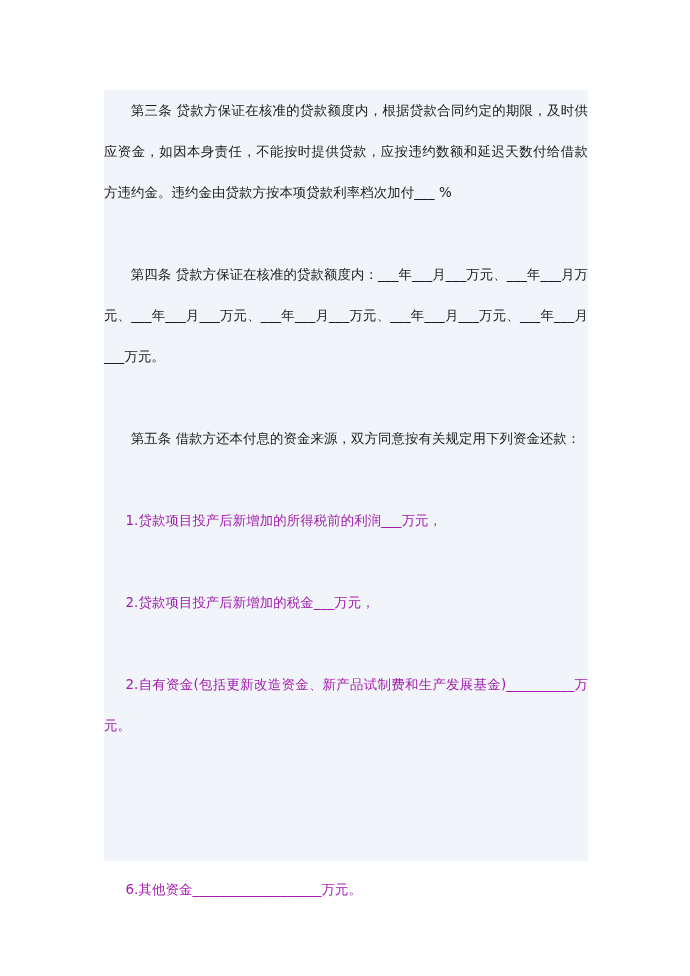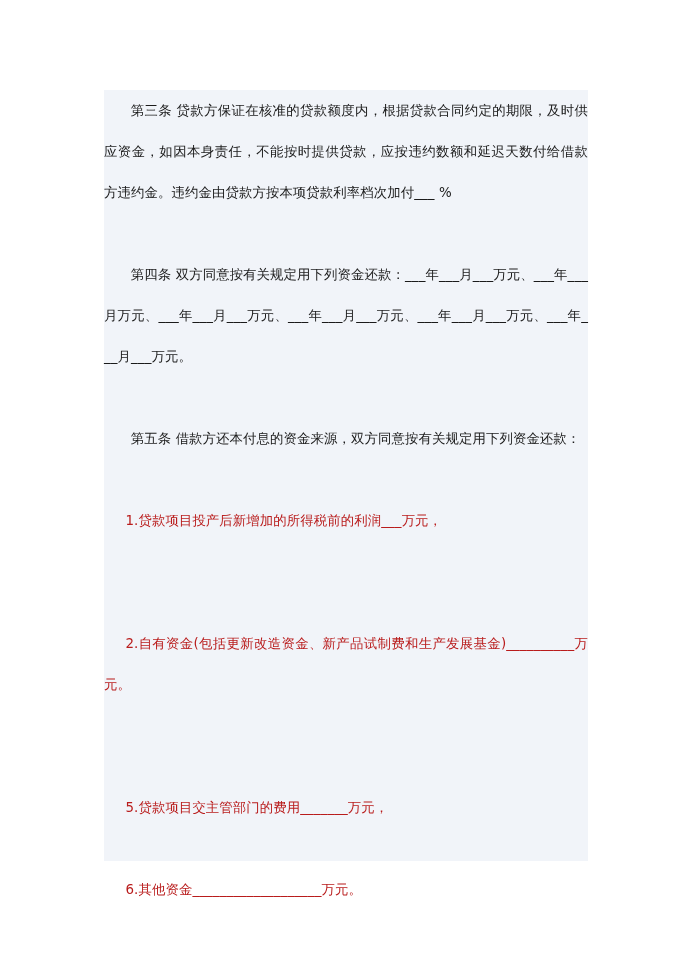--- a/index.html
+++ b/index.html
@@ -63,64 +63,64 @@
     margin: 0;
     height: 41px;
     line-height: 41px;
     font-size: 13.4px;
   }
 
   .listitem {
     margin: 0;
     font-size: 13.4px;
     line-height: 41px;
-    color: #b91c1c;
+    color: #a21caf;
     text-indent: 1.6em;
     letter-spacing: 0.1px;
     word-break: break-all;
     text-align: justify;
     text-justify: inter-ideograph;
   }
 </style>
 </head>
 <body>
 
 <div class="page">
 
   <div class="content-block"></div>
 
   <div class="doc-body">
 
     <p class="para indent">第三条 贷款方保证在核准的贷款额度内，根据贷款合同约定的期限，及时供应资金，如因本身责任，不能按时提供贷款，应按违约数额和延迟天数付给借款方违约金。违约金由贷款方按本项贷款利率档次加付___ %</p>
 
     <p class="spacer">&nbsp;</p>
 
-    <p class="para indent">第四条 双方同意按有关规定用下列资金还款：___年___月___万元、___年___月万元、___年___月___万元、___年___月___万元、___年___月___万元、___年___月___万元。</p>
+    <p class="para indent">第四条 贷款方保证在核准的贷款额度内：___年___月___万元、___年___月万元、___年___月___万元、___年___月___万元、___年___月___万元、___年___月___万元。</p>
 
     <p class="spacer">&nbsp;</p>
 
     <p class="para indent">第五条 借款方还本付息的资金来源，双方同意按有关规定用下列资金还款：</p>
 
     <p class="spacer">&nbsp;</p>
 
     <p class="listitem">1.贷款项目投产后新增加的所得税前的利润___万元，</p>
 
     <p class="spacer">&nbsp;</p>
 
+    <p class="listitem">2.贷款项目投产后新增加的税金___万元，</p>
 
     <p class="spacer">&nbsp;</p>
 
     <p class="listitem">2.自有资金(包括更新改造资金、新产品试制费和生产发展基金)__________万元。</p>
 
     <p class="spacer">&nbsp;</p>
 
 
     <p class="spacer">&nbsp;</p>
 
-    <p class="listitem">5.贷款项目交主管部门的费用_______万元，</p>
 
     <p class="spacer">&nbsp;</p>
 
     <p class="listitem">6.其他资金___________________万元。</p>
 
   </div>
 
 </div>
 
 </body></html>

